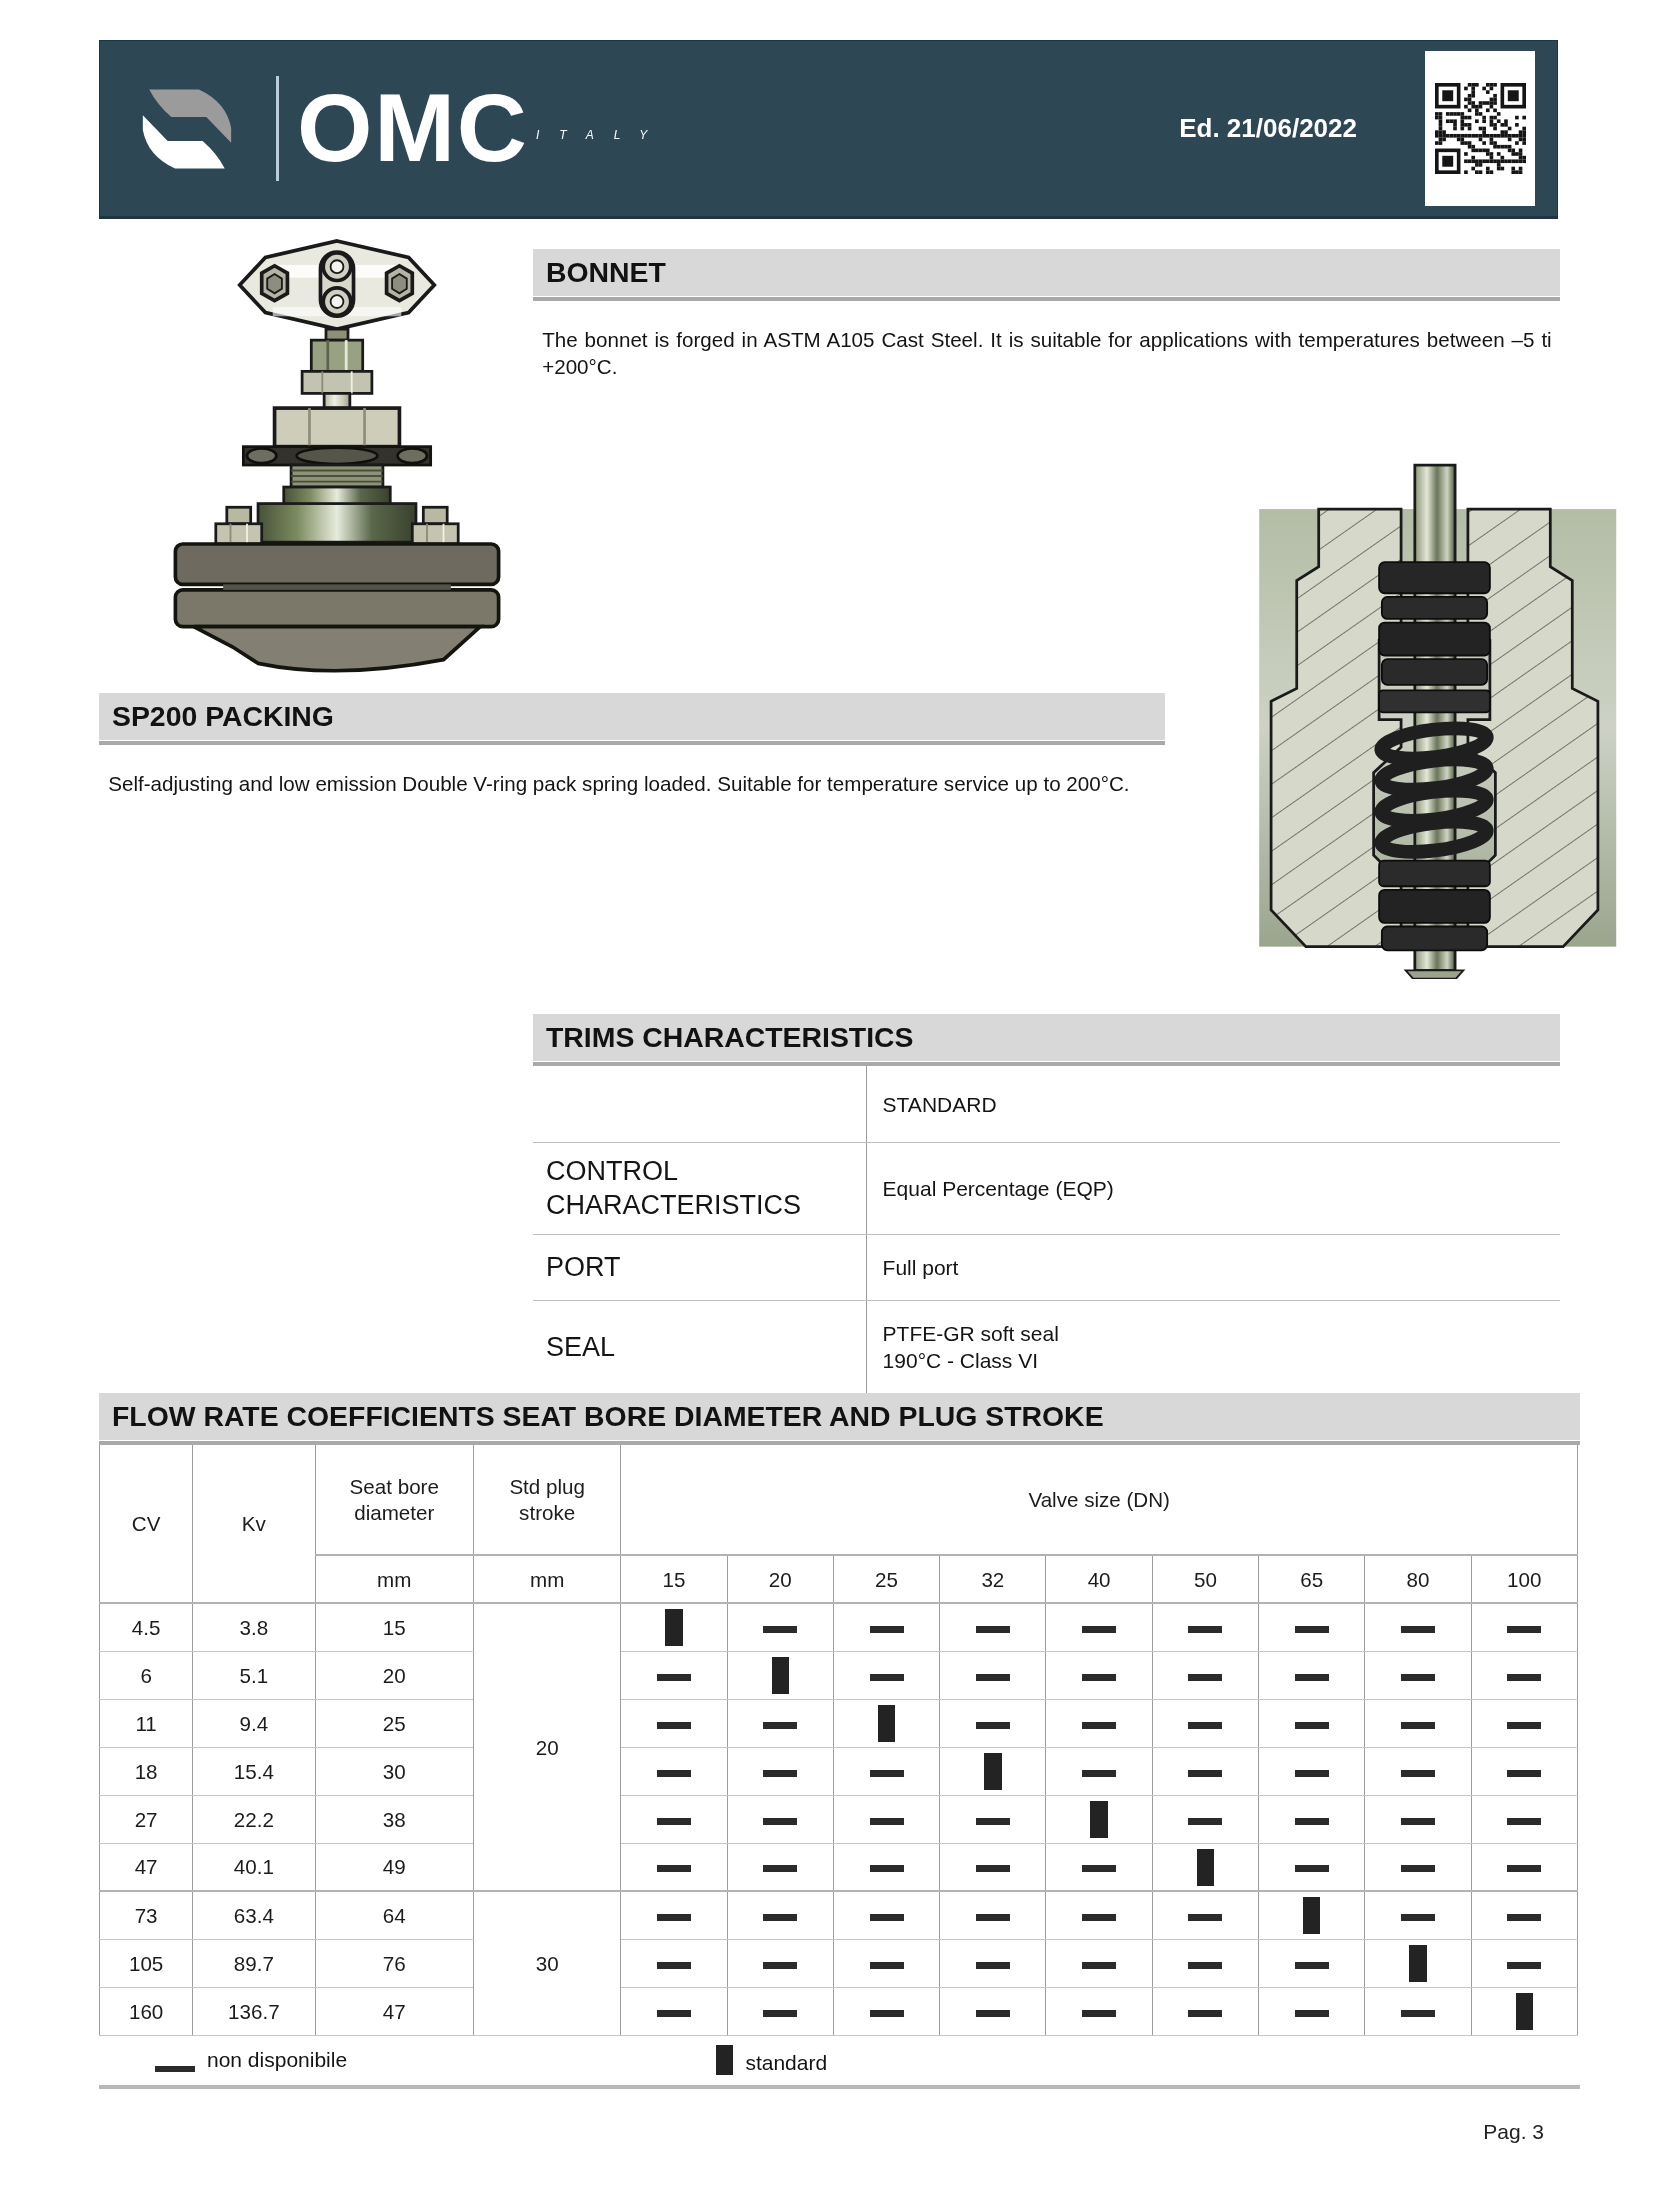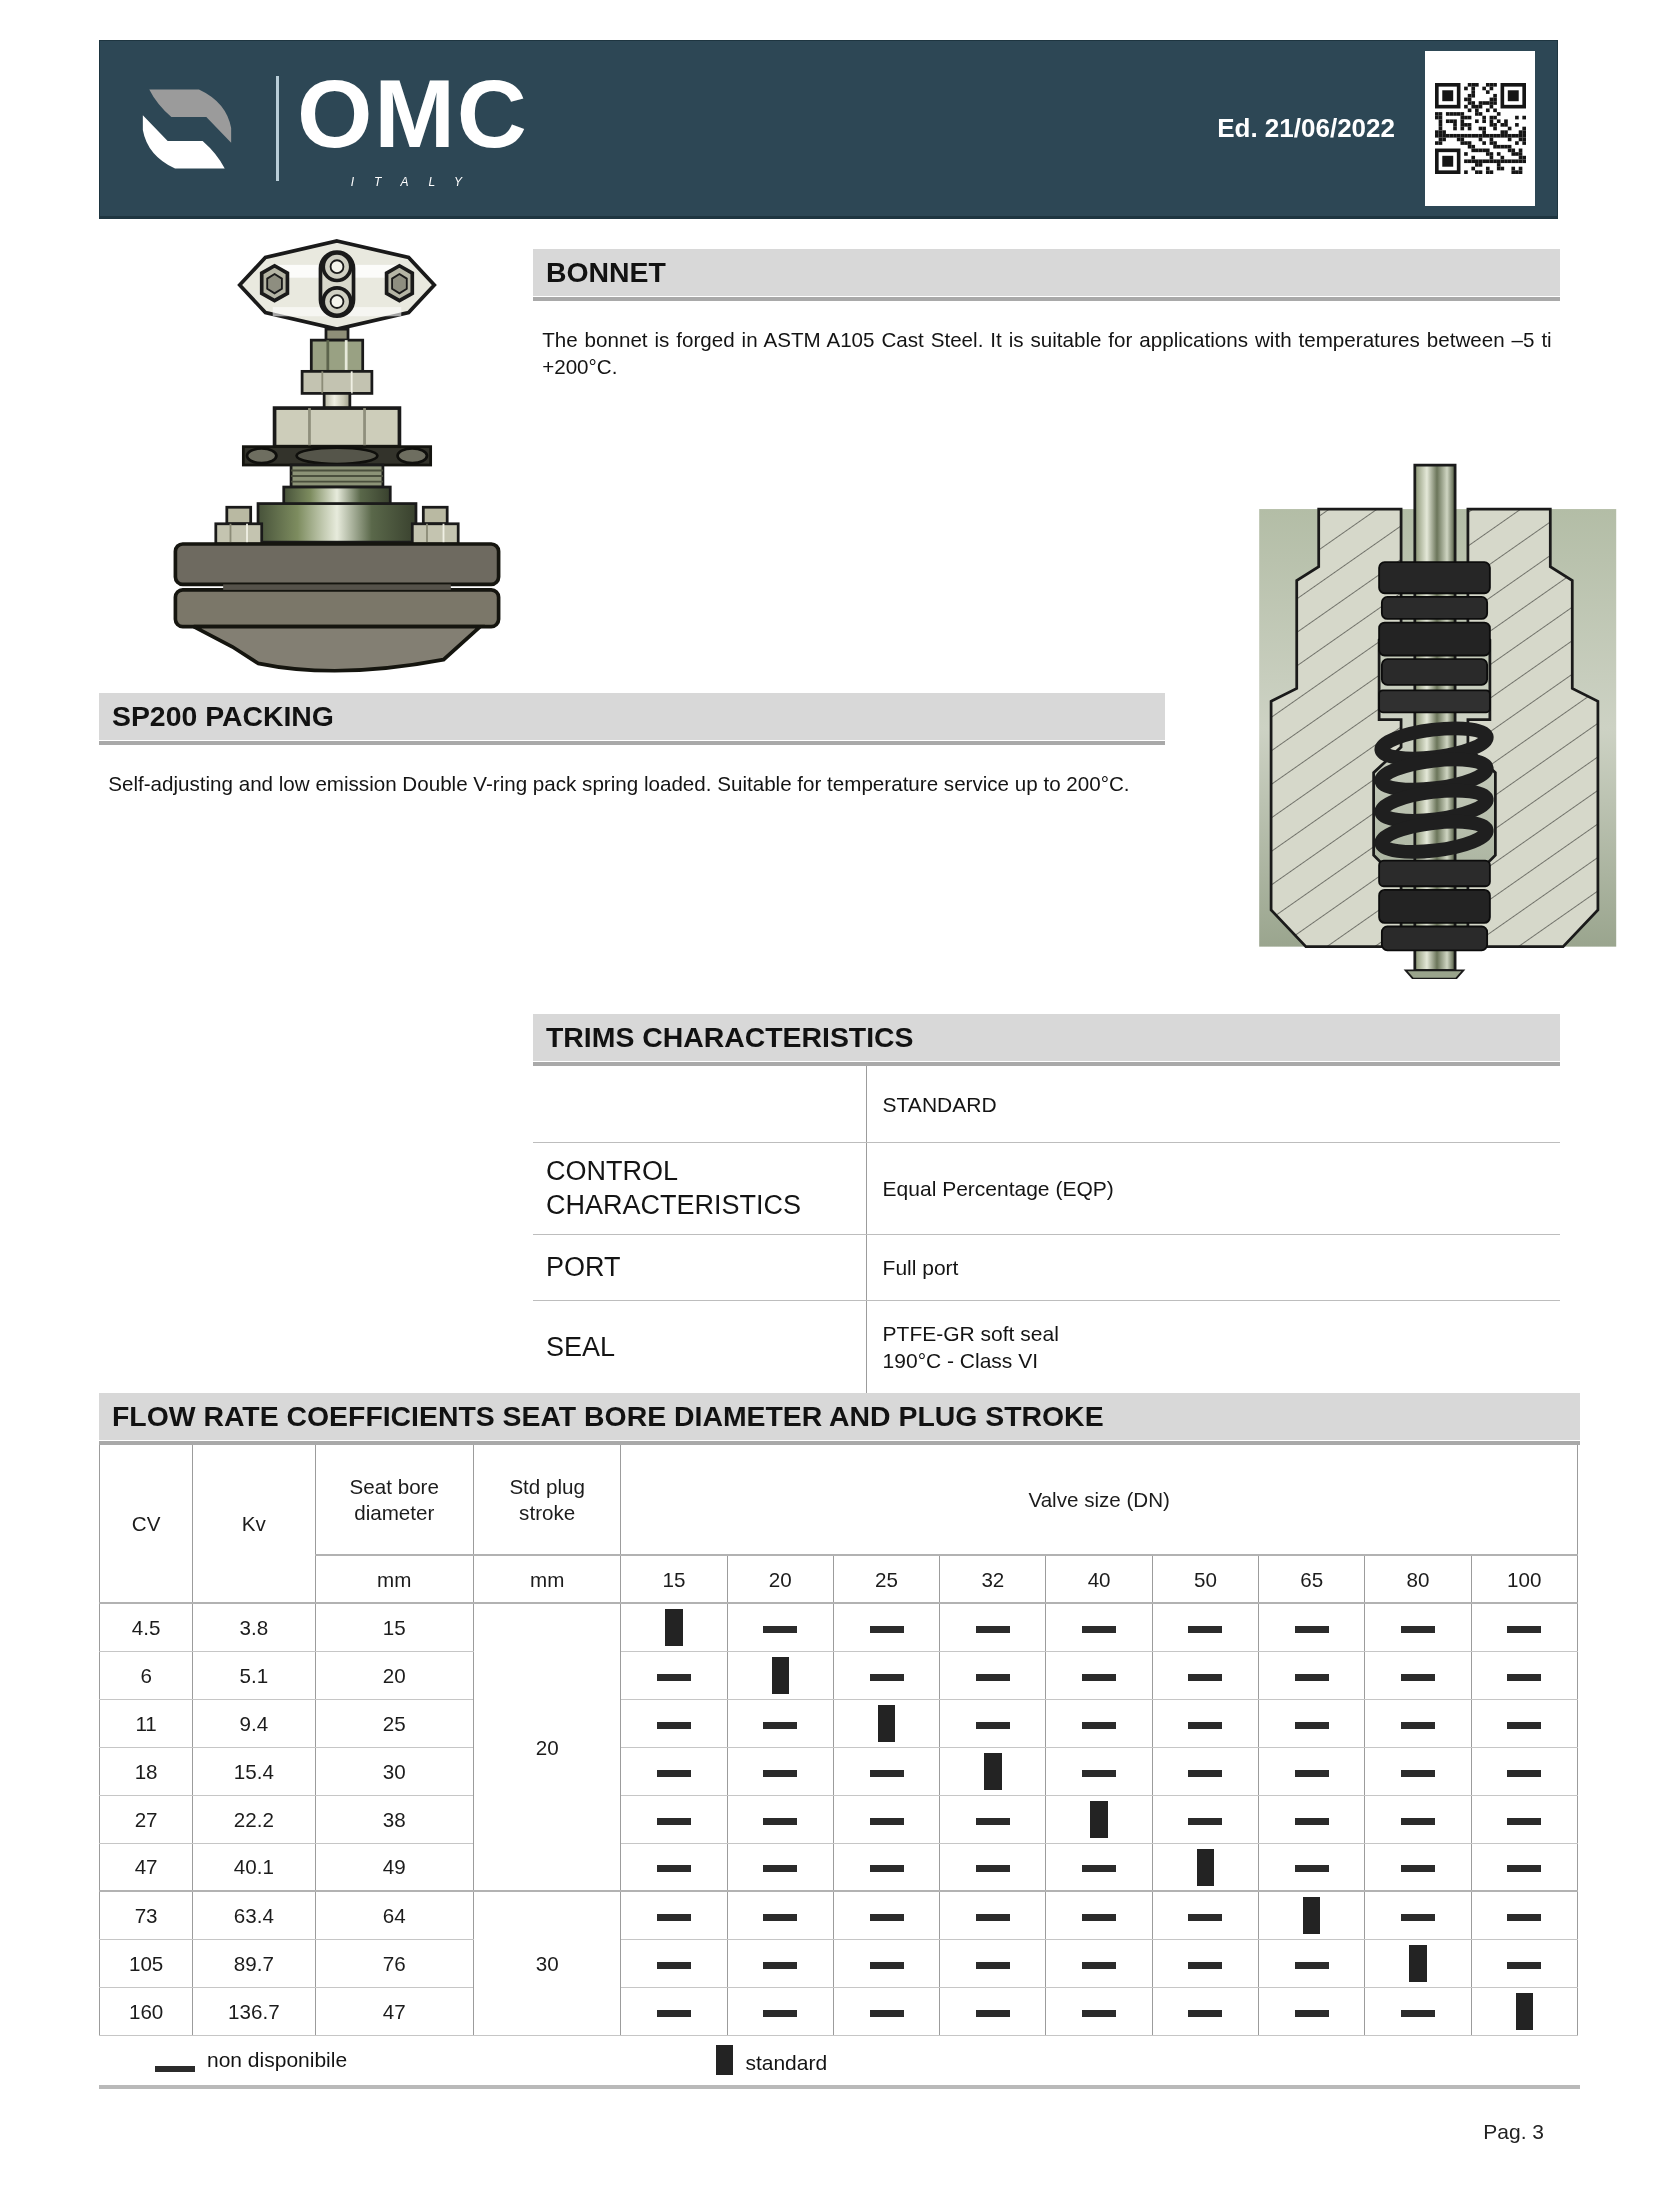--- a/index.html
+++ b/index.html
@@ -11,24 +11,24 @@
 
   
   #banner {
     position:absolute; left:99px; top:40px; width:1459px; height:179px;
     background:#2d4755; border:1.4px solid #1e3540; border-bottom-width:3.7px;
     box-sizing:border-box; display:flex; align-items:center;
   }
   .logo-group { display:flex; align-items:center; padding-left:18.3px; }
   #logo-mark { width:138px; height:128px; }
   .logo-divider { width:2.3px; height:105px; background:#b9ced8; margin:0 18.3px 0 20px; }
-  .logo-text { display:flex; flex-direction:column; align-items:center; }
+  .logo-text { display:flex; flex-direction:row; align-items:center; }
   .brand-omc { font-size:97px; font-weight:bold; color:#ffffff; line-height:0.95; letter-spacing:1.8px; }
   .brand-italy { font-size:12px; color:#ffffff; letter-spacing:20px; margin-top:14px; padding-left:7.3px;font-style:italic; }
-  .edition { margin-left:auto; margin-right:30px; font-size:26px; font-weight:bold; color:#ffffff; }
+  .edition { margin-left:auto; margin-right:68px; font-size:26px; font-weight:bold; color:#ffffff; }
   .qr-box { width:110px; height:155px; background:#ffffff; margin-right:22px;
             display:flex; align-items:center; justify-content:center; flex:0 0 auto; }
   #qr { width:91px; height:91px; }
 
   
   .section-bar { background:#d8d8d8; height:47px; display:flex; align-items:center;
                  font-weight:bold; font-size:28.4px; color:#121212; padding-left:13px; }
   .bar-shadow { height:4.1px; background:#a9a9a9; margin-top:1.4px; }
   .section-body { font-size:20.6px; line-height:1.3; text-align:justify; color:#141414;
                   margin-top:26px; padding:0 8.3px 0 9.2px; }

